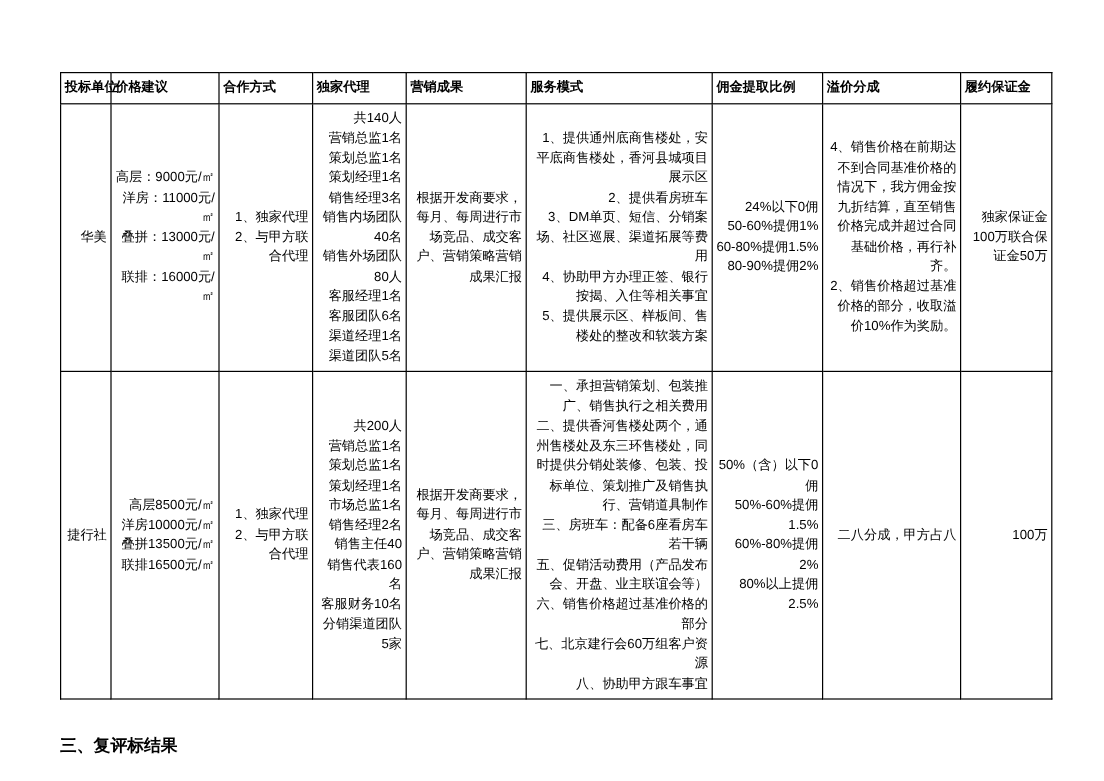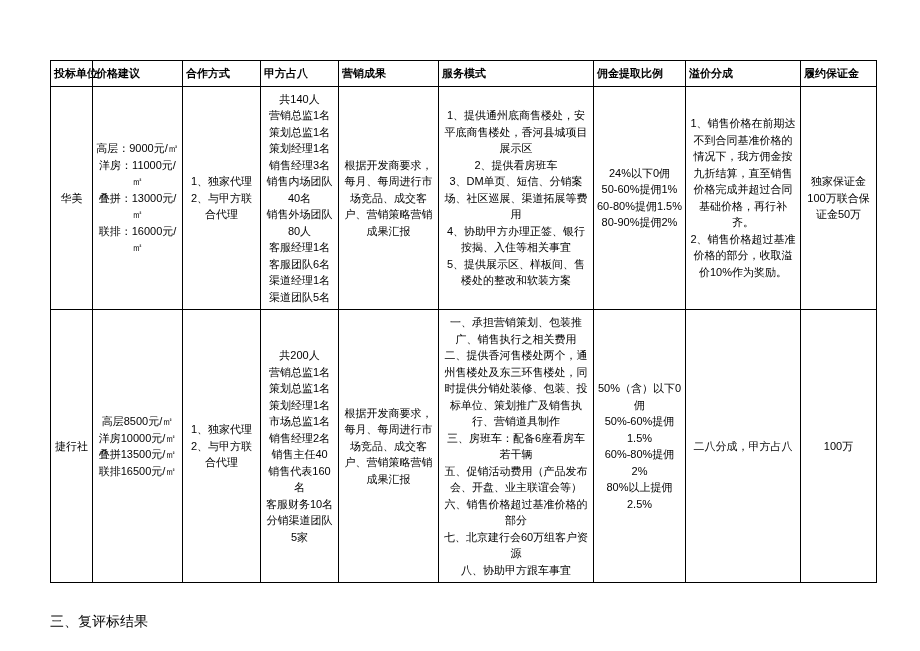--- a/index.html
+++ b/index.html
@@ -18,21 +18,21 @@
     table {
       border-collapse: collapse;
       width: 100%;
       table-layout: fixed;
       padding-left: 41px;
     }
     th, td {
       border: 1px solid #000;
       padding: 4px 3px;
       vertical-align: middle;
-      text-align: center;
+      text-align: right;
       word-wrap: break-word;
       line-height: 1.5;
     }
     th {
       font-weight: bold;
       background: #fff;
       text-align: left;
       white-space: nowrap;
     }
     .col-bidder { width: 42px; }
@@ -43,21 +43,21 @@
     .col-service { width: 155px; }
     .col-comm { width: 92px; }
     .col-premium { width: 115px; }
     .col-deposit { width: 76px; }
     .multiline div {
       margin: 0;
     }
     .section-title {
       margin-top: 30px;
       font-size: 14px;
-      font-weight: normal;
+      font-weight: bold;
     }
   </style>
 </head>
 <body>
 
 <table>
   <colgroup>
     <col class="col-bidder">
     <col class="col-price">
     <col class="col-coop">
@@ -66,21 +66,21 @@
     <col class="col-service">
     <col class="col-comm">
     <col class="col-premium">
     <col class="col-deposit">
   </colgroup>
   <thead>
     <tr>
       <th>投标单位</th>
       <th>价格建议</th>
       <th>合作方式</th>
-      <th>甲方占八</th>
+      <th>独家代理</th>
       <th>营销成果</th>
       <th>服务模式</th>
       <th>佣金提取比例</th>
       <th>溢价分成</th>
       <th>履约保证金</th>
     </tr>
   </thead>
   <tbody>
     <tr>
       <td>华美</td>
@@ -115,21 +115,21 @@
           <div>4、协助甲方办理正签、银行按揭、入住等相关事宜</div>
           <div>5、提供展示区、样板间、售楼处的整改和软装方案</div>
         </td>
       <td class="multiline">
           <div>24%以下0佣</div>
           <div>50-60%提佣1%</div>
           <div>60-80%提佣1.5%</div>
           <div>80-90%提佣2%</div>
         </td>
       <td class="multiline">
-          <div>1、销售价格在前期达不到合同基准价格的情况下，我方佣金按九折结算，直至销售价格完成并超过合同基础价格，再行补齐。</div>
+          <div>4、销售价格在前期达不到合同基准价格的情况下，我方佣金按九折结算，直至销售价格完成并超过合同基础价格，再行补齐。</div>
           <div>2、销售价格超过基准价格的部分，收取溢价10%作为奖励。</div>
         </td>
       <td>独家保证金100万联合保证金50万</td>
     </tr>
     <tr>
       <td>捷行社</td>
       <td class="multiline">
           <div>高层8500元/㎡</div>
           <div>洋房10000元/㎡</div>
           <div>叠拼13500元/㎡</div>

